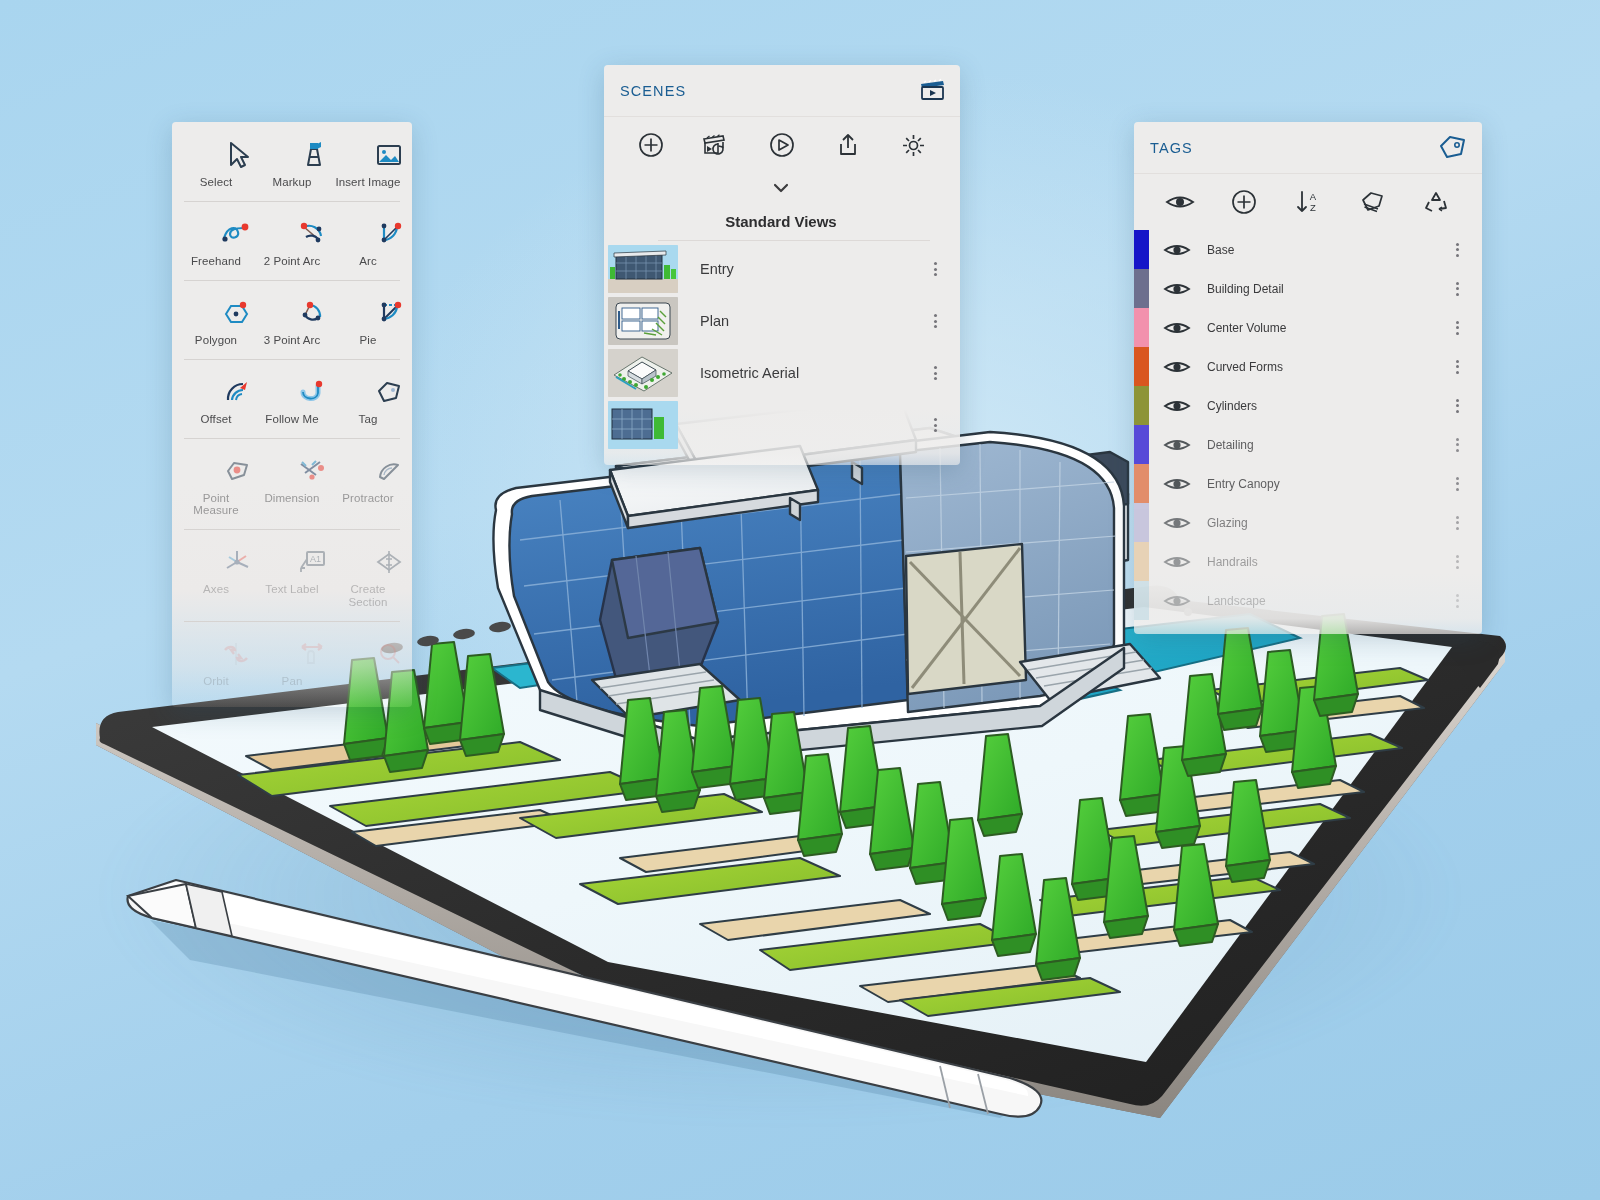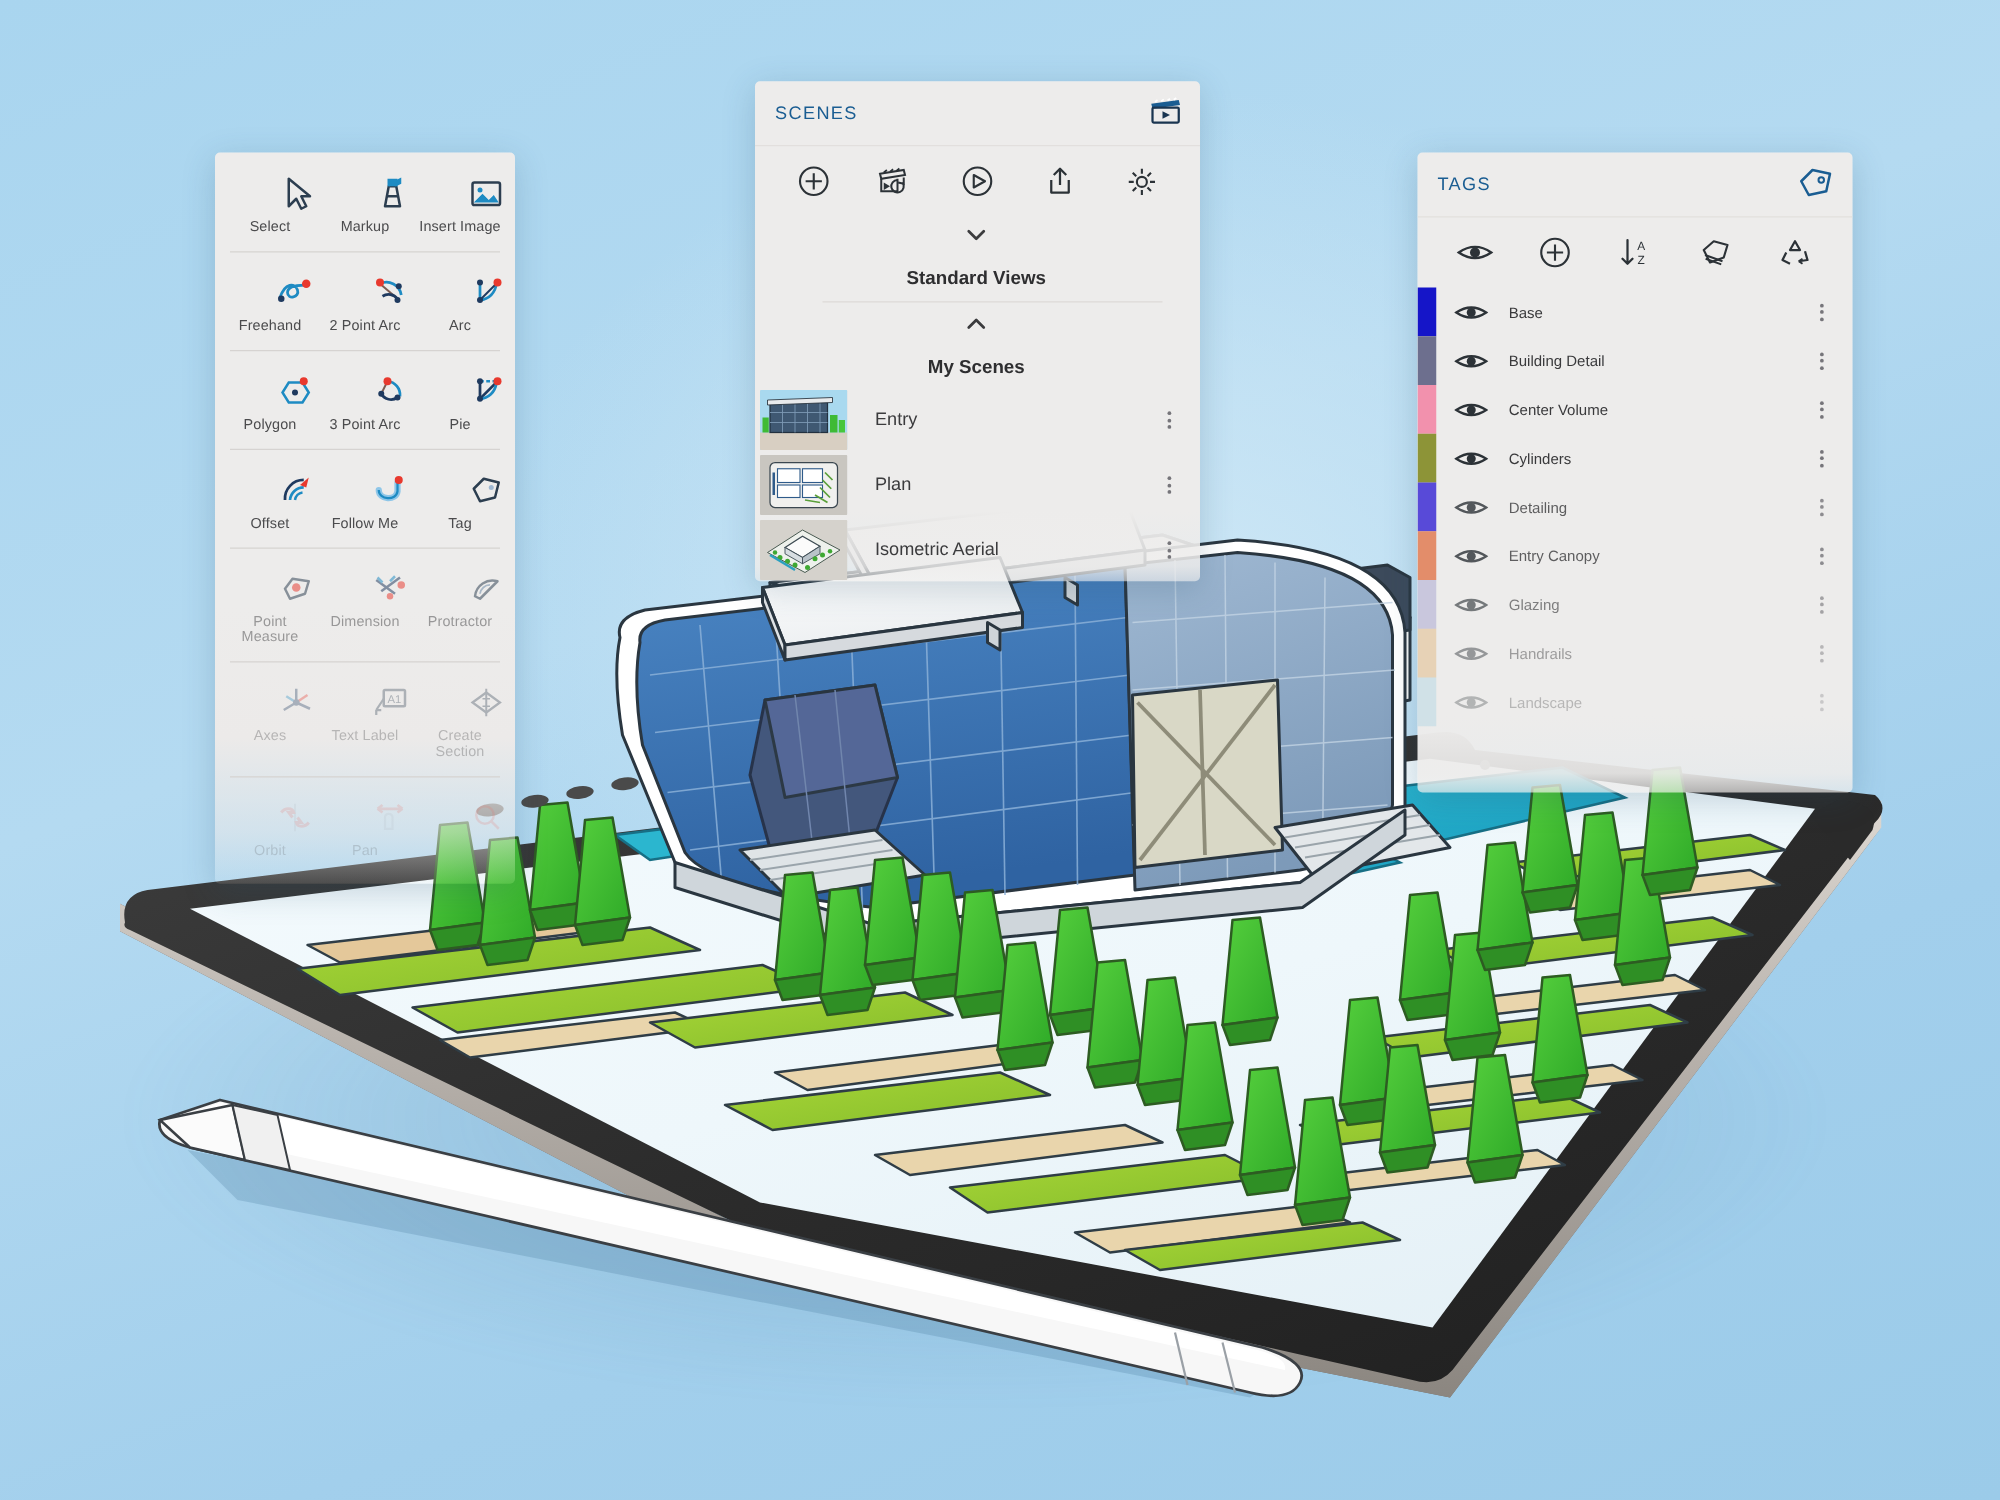--- a/index.html
+++ b/index.html
@@ -701,28 +701,20 @@
     <div class="section-row">
       <span>
         <svg width="18" height="14" viewBox="0 0 18 14">
             <path d="M3 4 L9 10 L15 4" fill="none" stroke="#3c3c3e" stroke-width="2.2" stroke-linecap="round" stroke-linejoin="round"></path>
           </svg>
       </span>
       <span class="sec-label">Standard Views</span>
     </div>
     <div class="sec-divider"></div>
 
-    <div class="section-row">
-      <span>
-        <svg width="18" height="14" viewBox="0 0 18 14">
-            <path d="M3 10 L9 4 L15 10" fill="none" stroke="#3c3c3e" stroke-width="2.2" stroke-linecap="round" stroke-linejoin="round"></path>
-          </svg>
-      </span>
-      <span class="sec-label">My Scenes</span>
-    </div>
 
     <div class="scene-item">
       <div class="scene-thumb">
         <svg width="70" height="48" viewBox="0 0 70 48">
           <rect width="70" height="48" fill="#a9d9ef"></rect>
             <rect y="34" width="70" height="14" fill="#d8cfc2"></rect>
           <rect x="8" y="10" width="46" height="24" fill="#3f5872" stroke="#22303f"></rect>
           <g stroke="#7d99b5" stroke-width="0.7">
             <path d="M18 10 L18 34"></path>
               <path d="M28 10 L28 34"></path>
@@ -917,20 +909,35 @@
             </svg>
         </span>
         <span class="tag-name">Center Volume</span>
         <span class="kebab">
             <i></i>
             <i></i>
             <i></i>
           </span>
       </div>
 
+      <div class="tag-row">
+        <span class="tag-color" style="background:#d9561f"></span>
+        <span class="tag-eye">
+          <svg width="28" height="18" viewBox="0 0 28 18">
+              <path d="M2 9 Q14 1 26 9 Q14 17 2 9 Z" fill="none" stroke="#2c3237" stroke-width="1.8"></path>
+              <circle cx="14" cy="9" r="3.6" fill="#2c3237"></circle>
+            </svg>
+        </span>
+        <span class="tag-name">Curved Forms</span>
+        <span class="kebab">
+            <i></i>
+            <i></i>
+            <i></i>
+          </span>
+      </div>
 
       <div class="tag-row">
         <span class="tag-color" style="background:#8d9437"></span>
         <span class="tag-eye">
           <svg width="28" height="18" viewBox="0 0 28 18">
               <path d="M2 9 Q14 1 26 9 Q14 17 2 9 Z" fill="none" stroke="#2c3237" stroke-width="1.8"></path>
               <circle cx="14" cy="9" r="3.6" fill="#2c3237"></circle>
             </svg>
         </span>
         <span class="tag-name">Cylinders</span>

